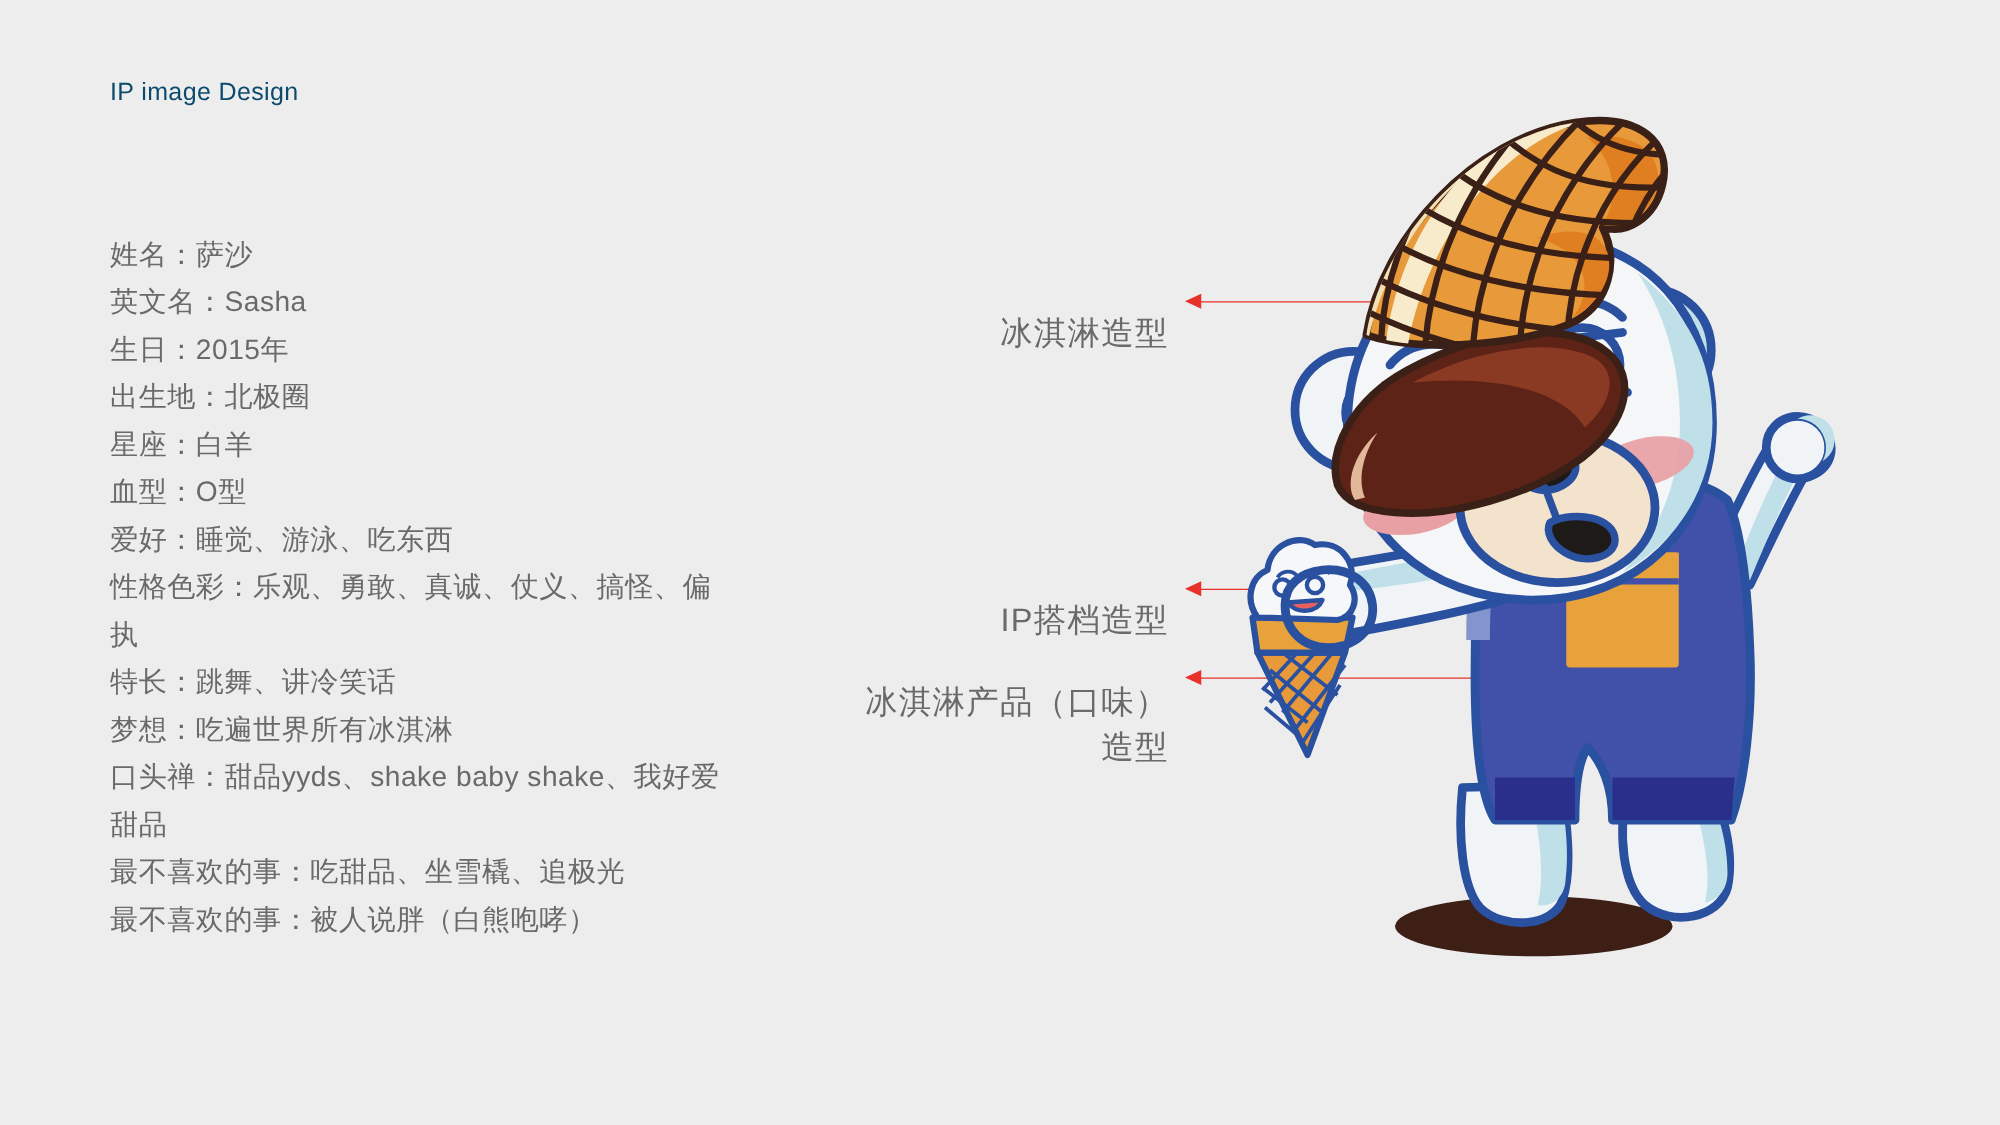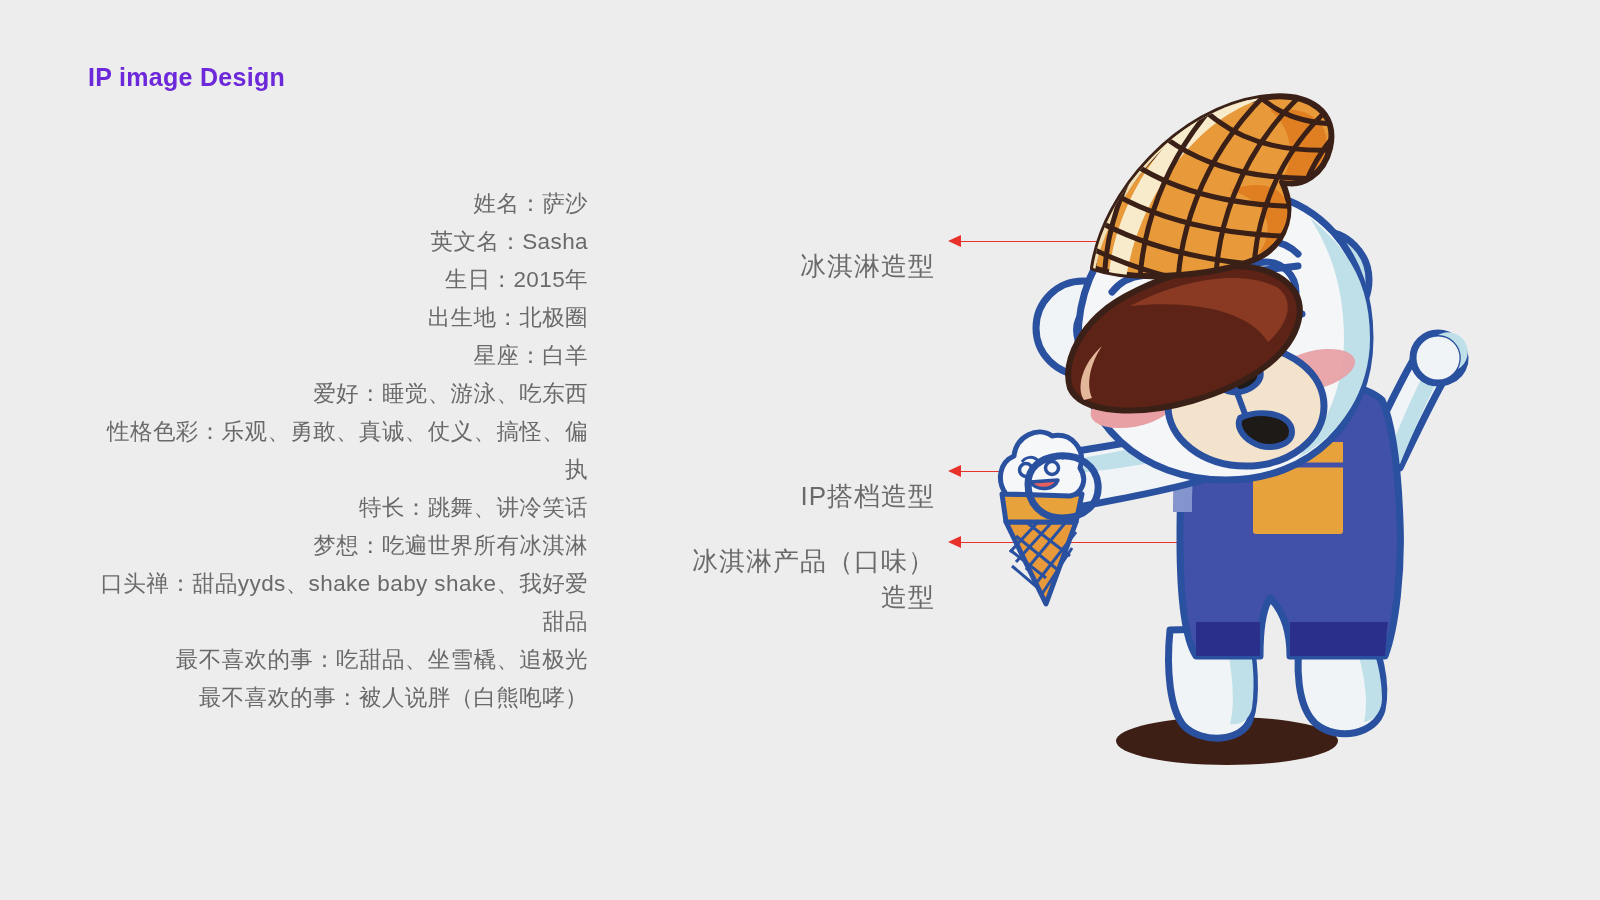--- a/index.html
+++ b/index.html
@@ -26,42 +26,41 @@
   #title-cn {
     font-family: "Liberation Serif", "DejaVu Serif", serif;
     font-weight: bold;
     font-size: 31px;
     letter-spacing: 1px;
     color: #bf4116;
     line-height: 1.15;
     margin: 0 0 6px 0;
   }
   #title-en {
-    font-size: 25px;
-    color: #6d28d9;
+    font-size: 20px;
+    color: #0c4a6e;
     letter-spacing: 0.3px;
     line-height: 1.2;
     margin: 0;
-    font-weight: bold;
   }
 
   #profile-list {
     position: absolute;
     left: 88px;
     top: 185px;
     width: 500px;
     list-style: none;
     margin: 0;
     padding: 0;
     color: #6a6a6a;
     font-size: 22.5px;
     line-height: 38px;
     letter-spacing: 0.4px;
   }
-  #profile-list li { margin: 0; padding: 0; text-align: right; }
+  #profile-list li { margin: 0; padding: 0; }
 
   
   .anno {
     position: absolute;
     color: #6a6a6a;
     font-size: 26px;
     letter-spacing: 1px;
     line-height: 36px;
     text-align: right;
     white-space: pre-line;
@@ -109,20 +108,21 @@
   <div id="info-panel">
     <div id="title-en">IP image Design</div>
   </div>
 
   <ul id="profile-list">
     <li>姓名：萨沙</li>
     <li>英文名：Sasha</li>
     <li>生日：2015年</li>
     <li>出生地：北极圈</li>
     <li>星座：白羊</li>
+    <li>血型：O型</li>
     <li>爱好：睡觉、游泳、吃东西</li>
     <li>性格色彩：乐观、勇敢、真诚、仗义、搞怪、偏执</li>
     <li>特长：跳舞、讲冷笑话</li>
     <li>梦想：吃遍世界所有冰淇淋</li>
     <li>口头禅：甜品yyds、shake baby shake、我好爱甜品</li>
     <li>最不喜欢的事：吃甜品、坐雪橇、追极光</li>
     <li>最不喜欢的事：被人说胖（白熊咆哮）</li>
   </ul>
 
   <div class="anno" id="anno-hat">冰淇淋造型</div>

